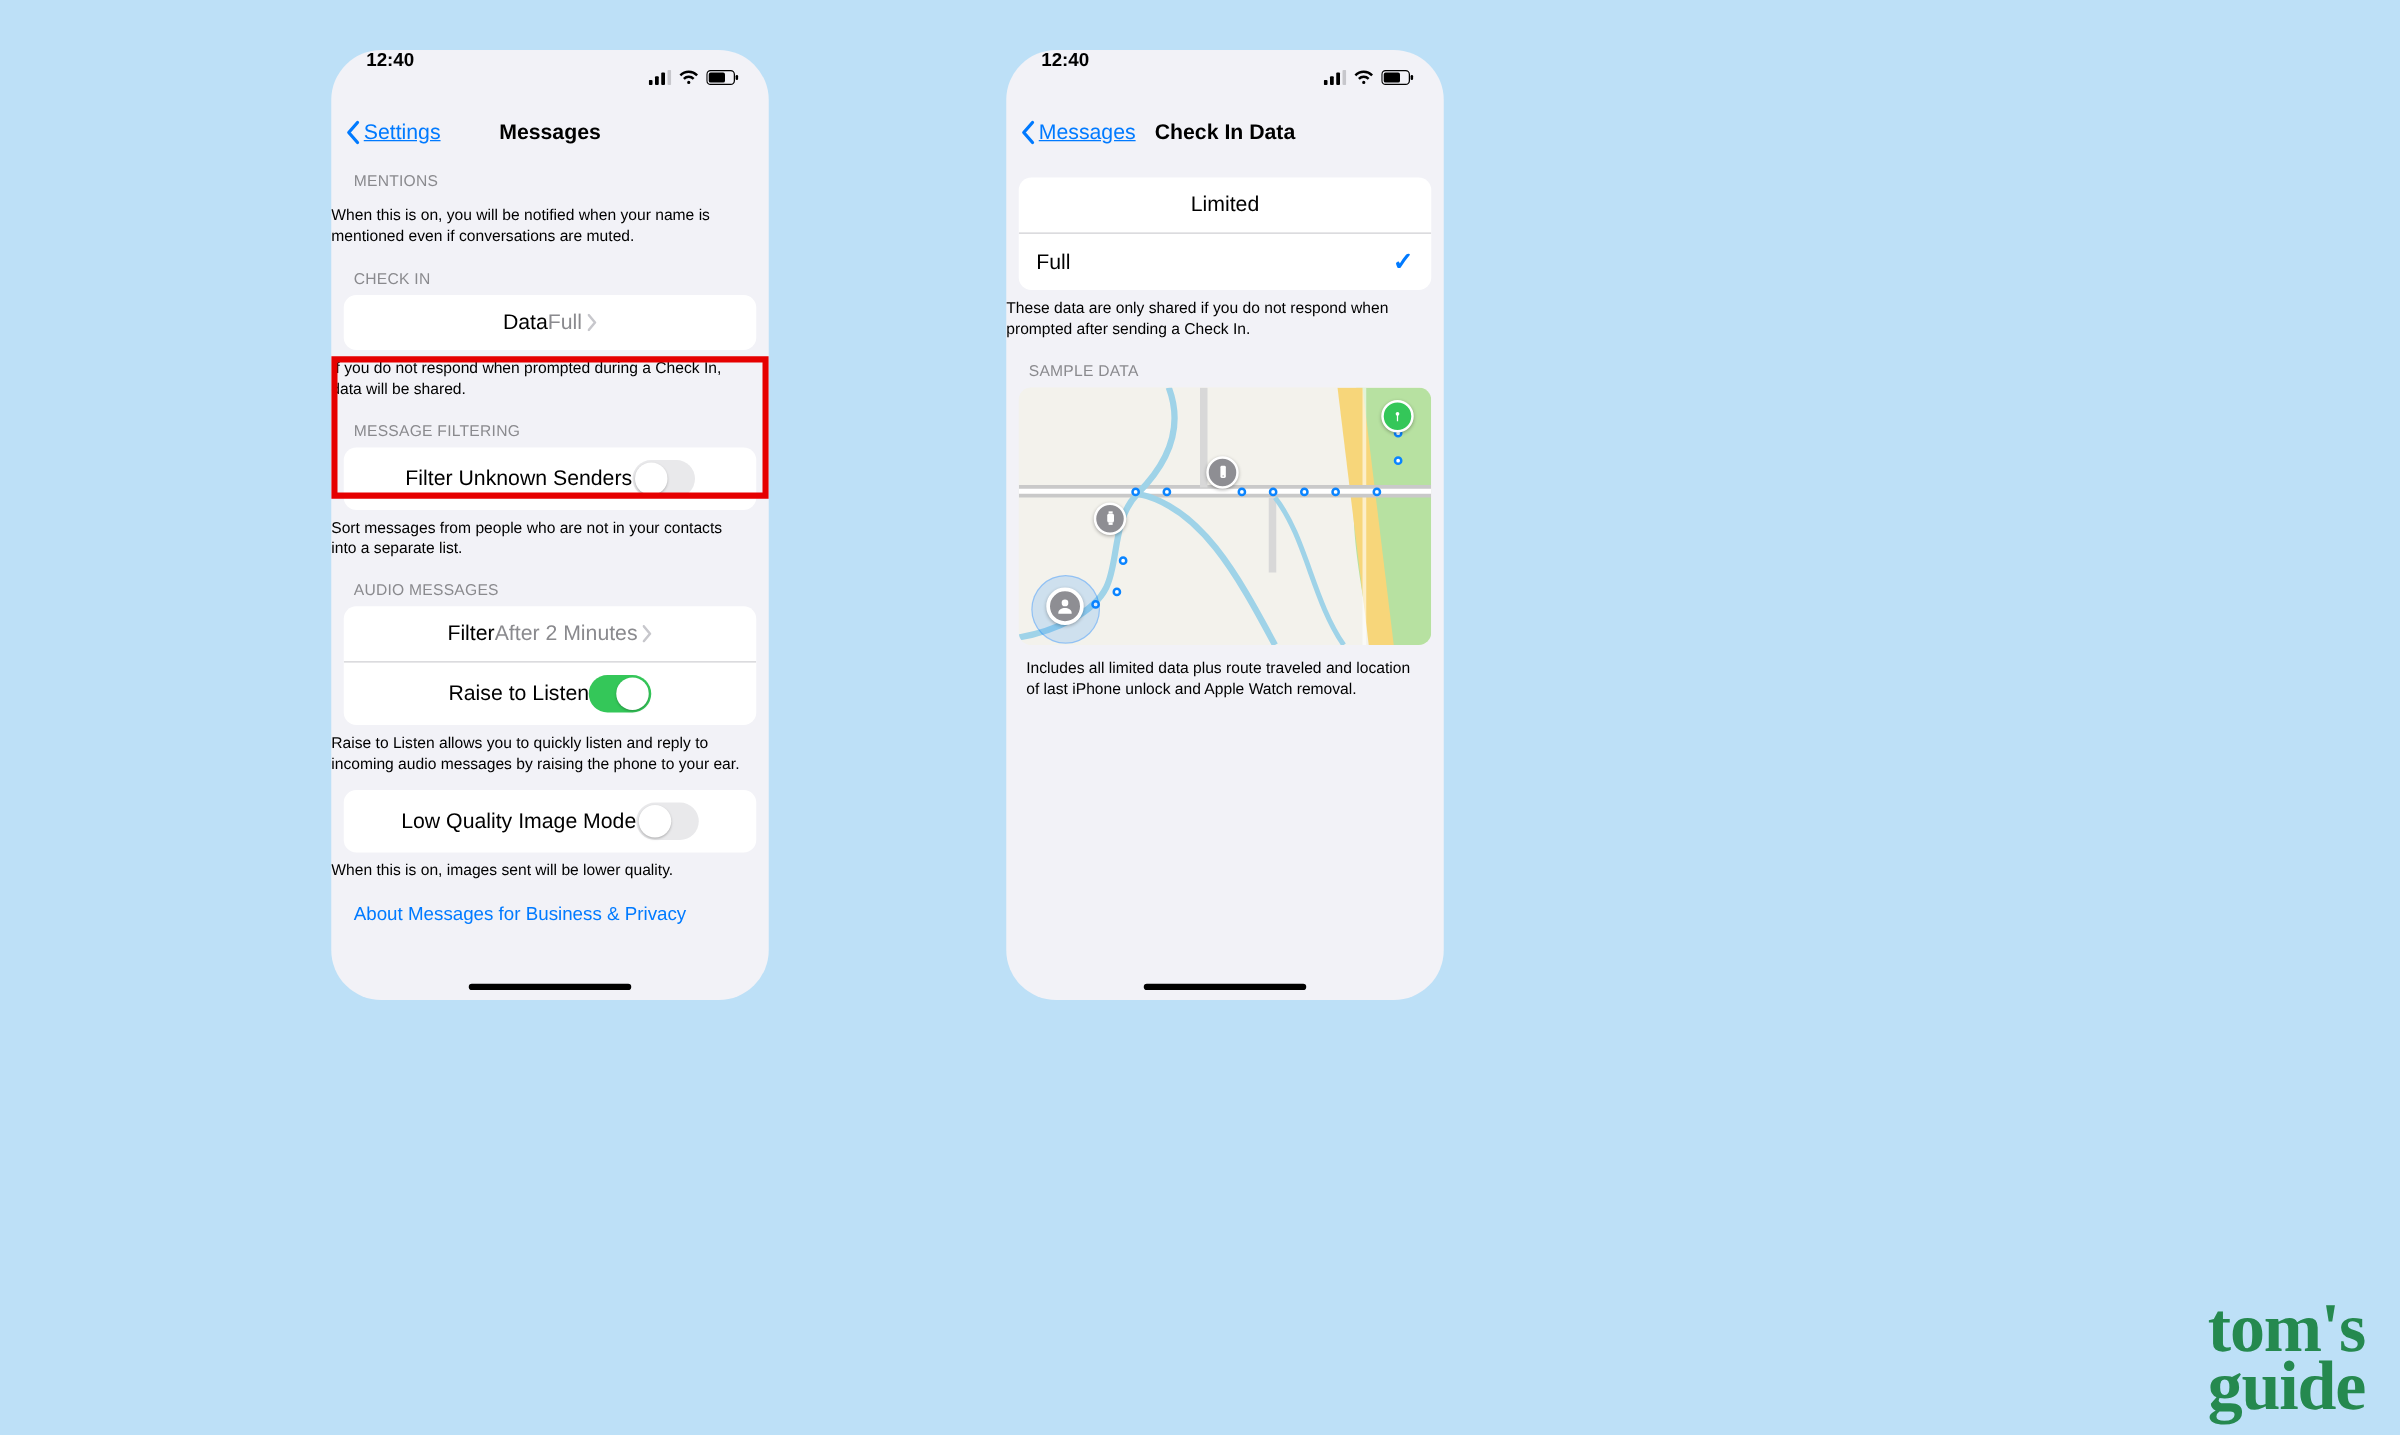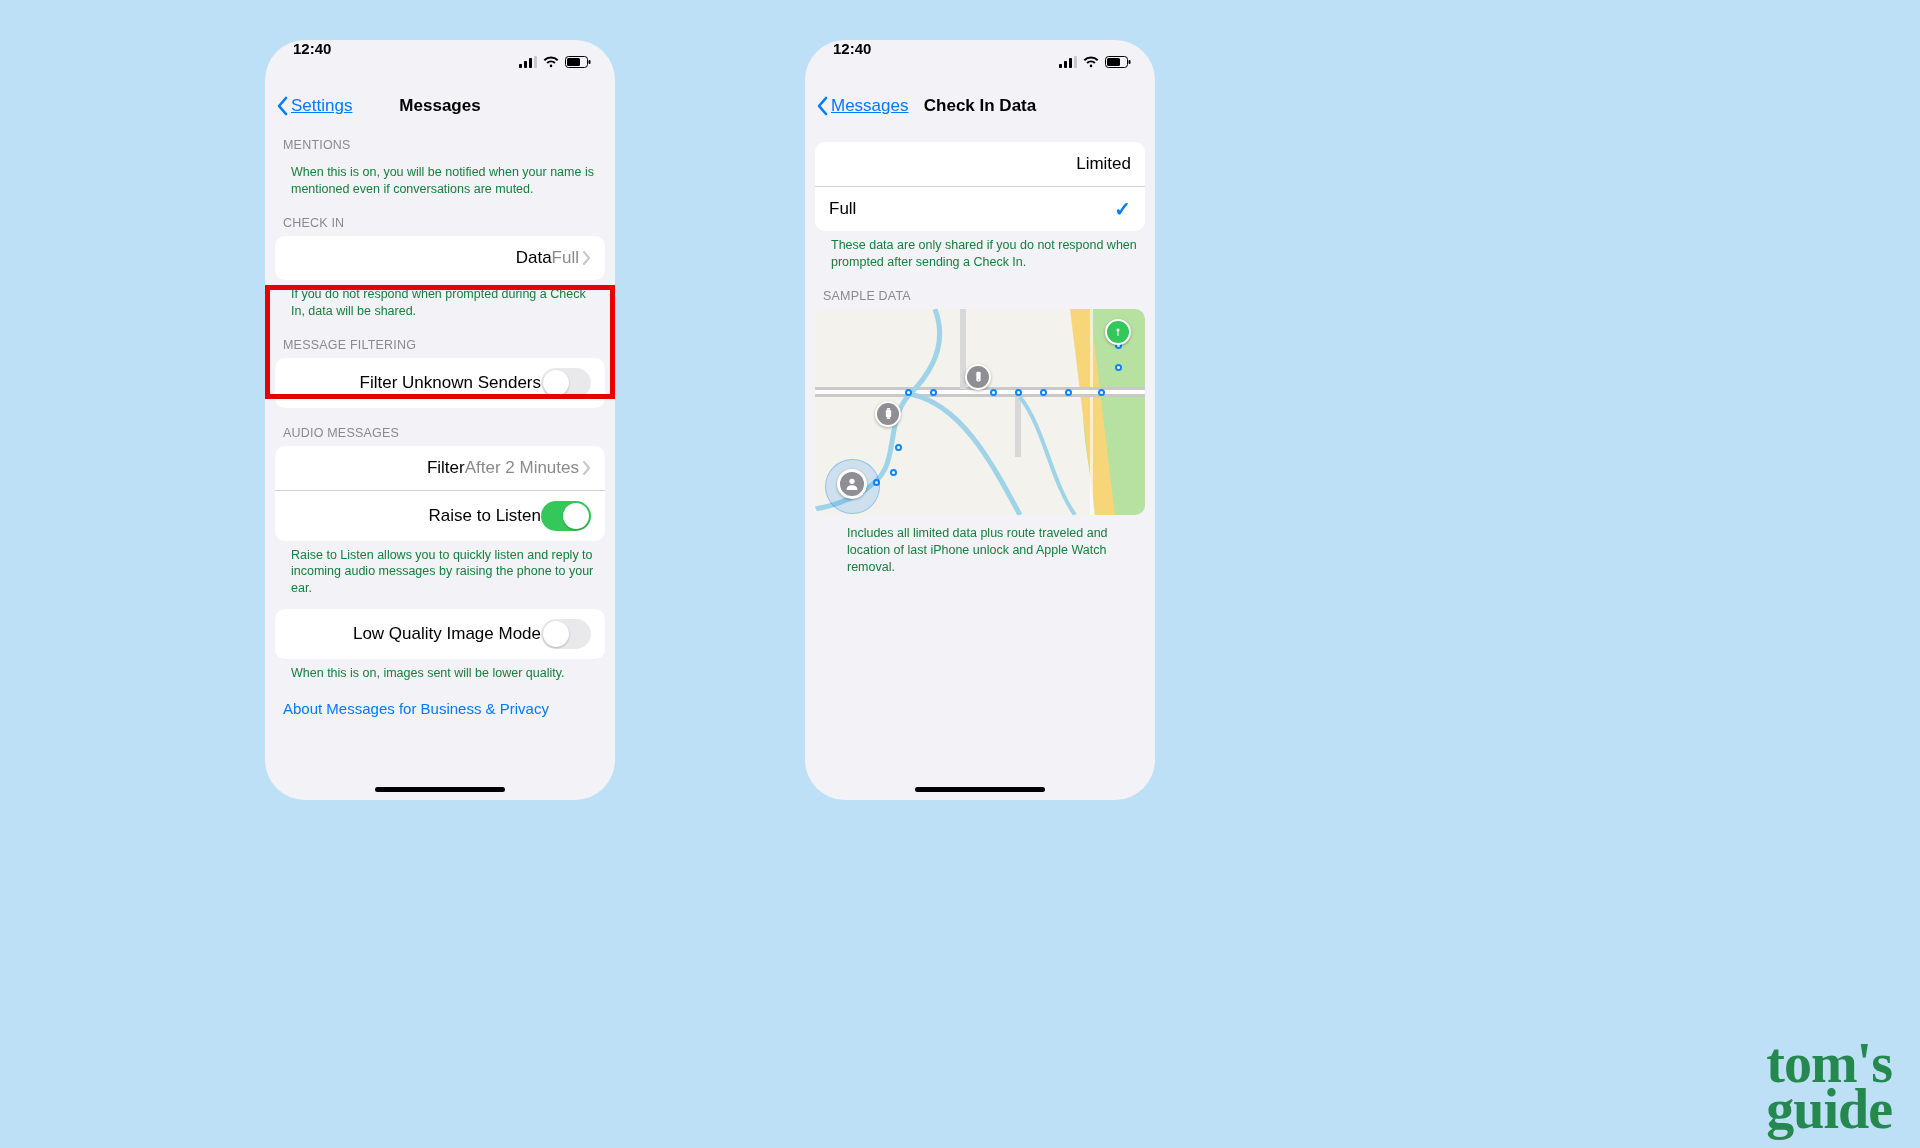--- a/index.html
+++ b/index.html
@@ -70,37 +70,37 @@
   .section-header.first { padding-top: 10px; }
   .cell-group {
     background: #fff;
     border-radius: 10px;
     margin: 0 10px;
     overflow: hidden;
   }
   .cell {
     display: flex;
     align-items: center;
-    justify-content: flex-end;
+    justify-content: center;
     min-height: 44px;
     padding: 10px 14px;
     font-size: 17px;
     color: #000;
   }
   .cell + .cell { border-top: 0.5px solid #d0d0d4; }
   .cell .value {
     color: #8a8a8e;
     display: flex;
     align-items: center;
     gap: 4px;
   }
   .footer-text {
     font-size: 12.5px;
-    color: #15803d;
-    padding: 6px 18px 0 26px;
+    color: #000000;
+    padding: 6px 18px 0 0;
     line-height: 1.35;
   }
   .link-cell {
     font-size: 15px;
     color: #007aff;
     padding: 18px 18px 6px 18px;
   }
 
   
   .toggle {
@@ -256,20 +256,21 @@
 
     <div class="section-header">MESSAGE FILTERING</div>
     <div class="cell-group">
       <div class="cell">
         <span>Filter Unknown Senders</span>
         <div class="toggle off">
             <div class="knob"></div>
           </div>
       </div>
     </div>
+    <div class="footer-text">Sort messages from people who are not in your contacts into a separate list.</div>
 
     <div class="section-header">AUDIO MESSAGES</div>
     <div class="cell-group">
       <div class="cell">
         <span>Filter</span>
         <span class="value">
           <span>After 2 Minutes</span>
           <svg width="8" height="14" viewBox="0 0 8 14">
               <path d="M1 1l5 6-5 6" stroke="#c7c7cc" stroke-width="2" fill="none" stroke-linecap="round" stroke-linejoin="round"></path>
             </svg>

